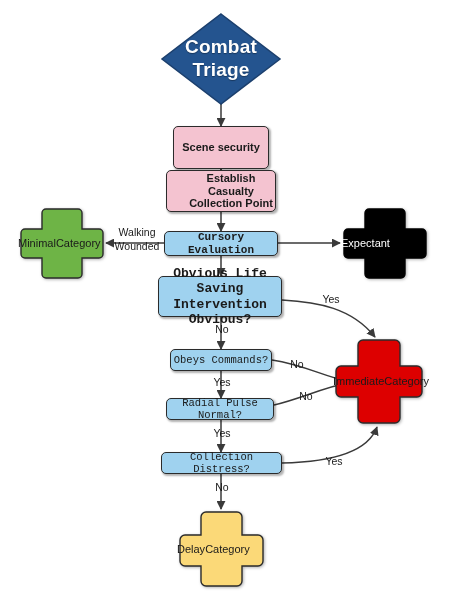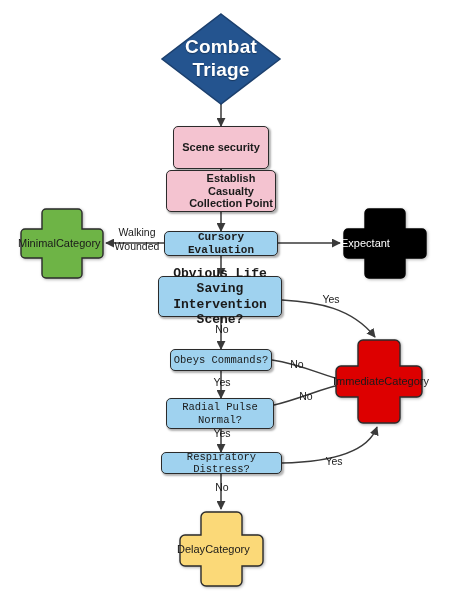--- a/index.html
+++ b/index.html
@@ -155,33 +155,33 @@
     <span>Establish Casualty</span>
     <span>Collection Point</span>
   </div>
 
   <div class="node box blue bold" style="left:164px; top:231px; width:114px; height:25px; font-size:11px;">
     <span>Cursory Evaluation</span>
   </div>
 
   <div class="node box blue bold" style="left:158px; top:276px; width:124px; height:41px; font-size:13px; flex-direction:column;">
     <span>Obvious Life Saving</span>
-    <span>Intervention Scene?</span>
+    <span>Intervention Obvious?</span>
   </div>
 
   <div class="node box blue" style="left:170px; top:349px; width:102px; height:22px; font-size:10.5px;">
     <span>Obeys Commands?</span>
   </div>
 
-  <div class="node box blue" style="left:166px; top:398px; width:108px; height:31px; font-size:10.5px;">
+  <div class="node box blue" style="left:166px; top:398px; width:108px; height:22px; font-size:10.5px;">
     <span>Radial Pulse Normal?</span>
   </div>
 
   <div class="node box blue" style="left:161px; top:452px; width:121px; height:22px; font-size:10.5px;">
-    <span>Respiratory Distress?</span>
+    <span>Collection Distress?</span>
   </div>
 
   <div class="cross-wrap" style="left:18px; top:206px; width:88px; height:75px;">
     <svg width="88" height="75" viewBox="0 0 88 75" xmlns="http://www.w3.org/2000/svg">
       <path d="M 28 3 H 60 A 4 4 0 0 1 64 7 V 23 H 81 A 4 4 0 0 1 85 27 V 48 A 4 4 0 0 1 81 52 H 64 V 68 A 4 4 0 0 1 60 72 H 28 A 4 4 0 0 1 24 68 V 52 H 7 A 4 4 0 0 1 3 48 V 27 A 4 4 0 0 1 7 23 H 24 V 7 A 4 4 0 0 1 28 3 Z" fill="#6eb446" stroke="#2b2b2b" stroke-width="1.4" style="filter: drop-shadow(1.5px 1.5px 1.5px rgba(0,0,0,0.3));"></path>
     </svg>
     <div class="cross-label dark">
       <span>Minimal</span>
       <span>Category</span>
     </div>

